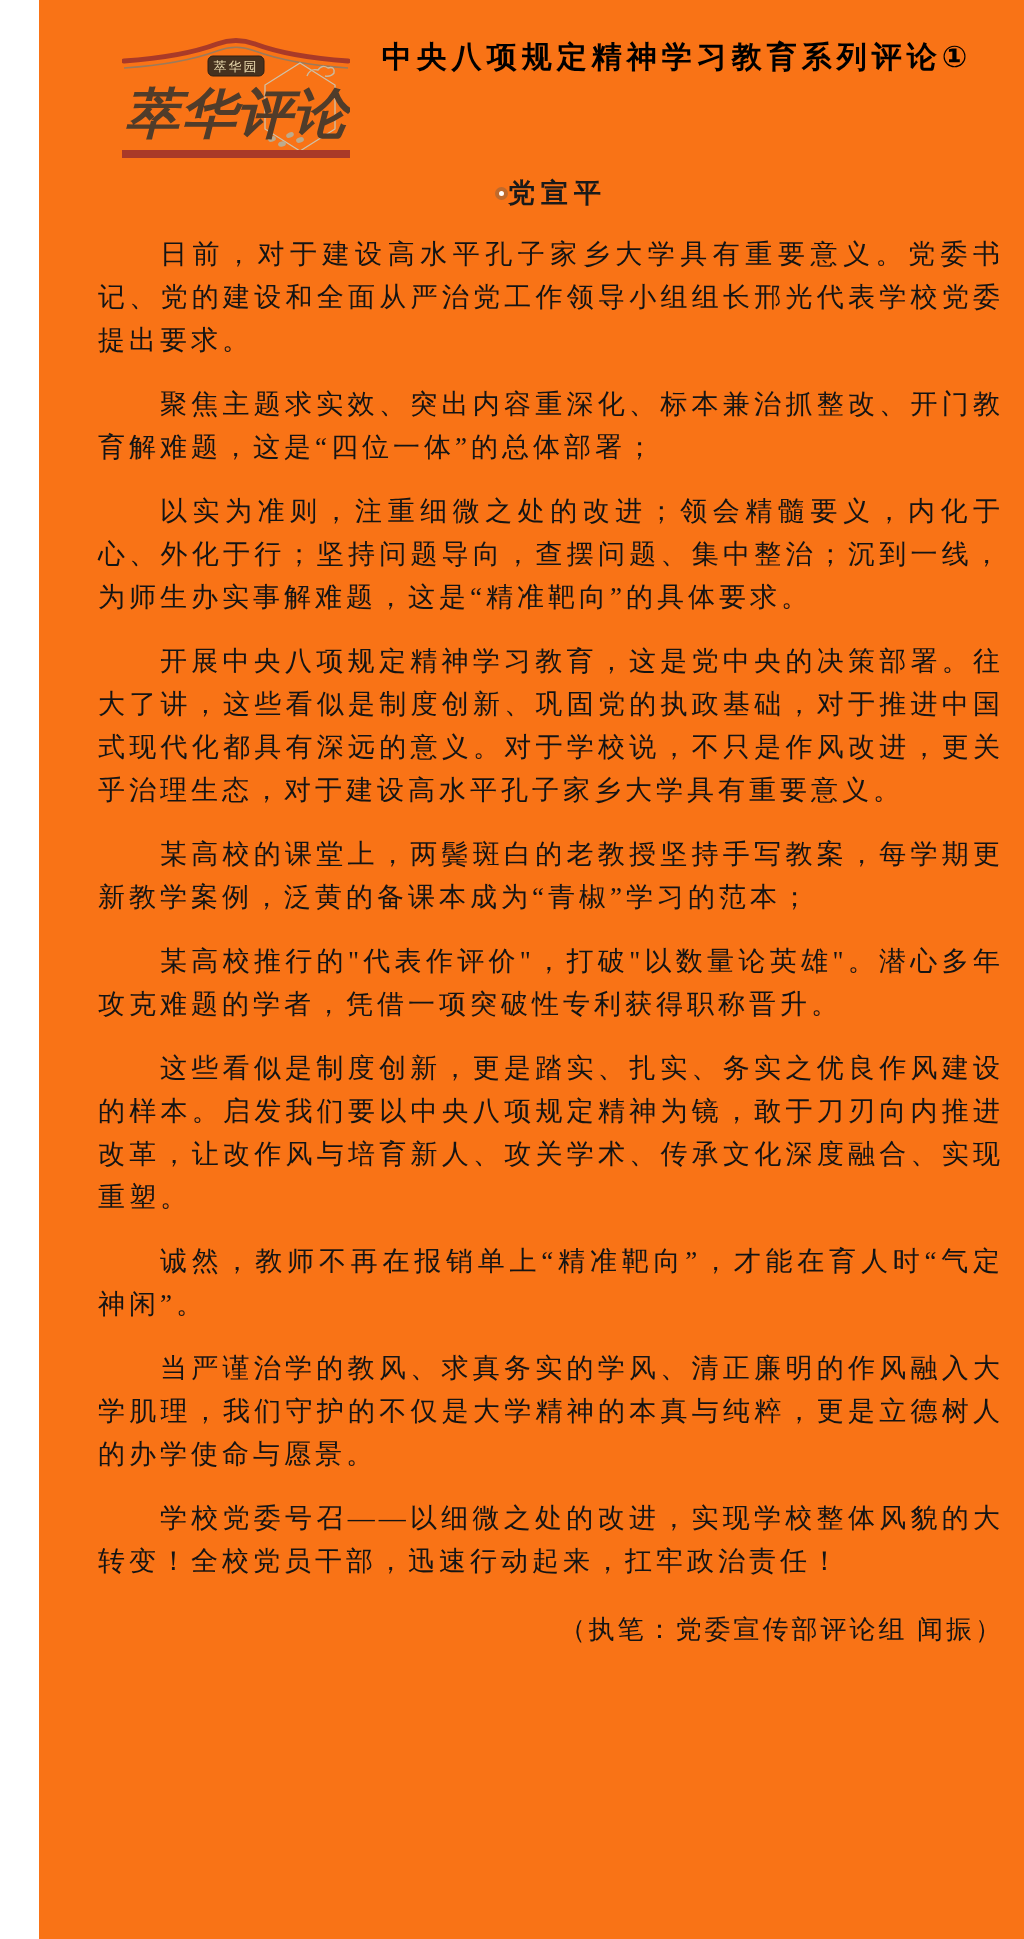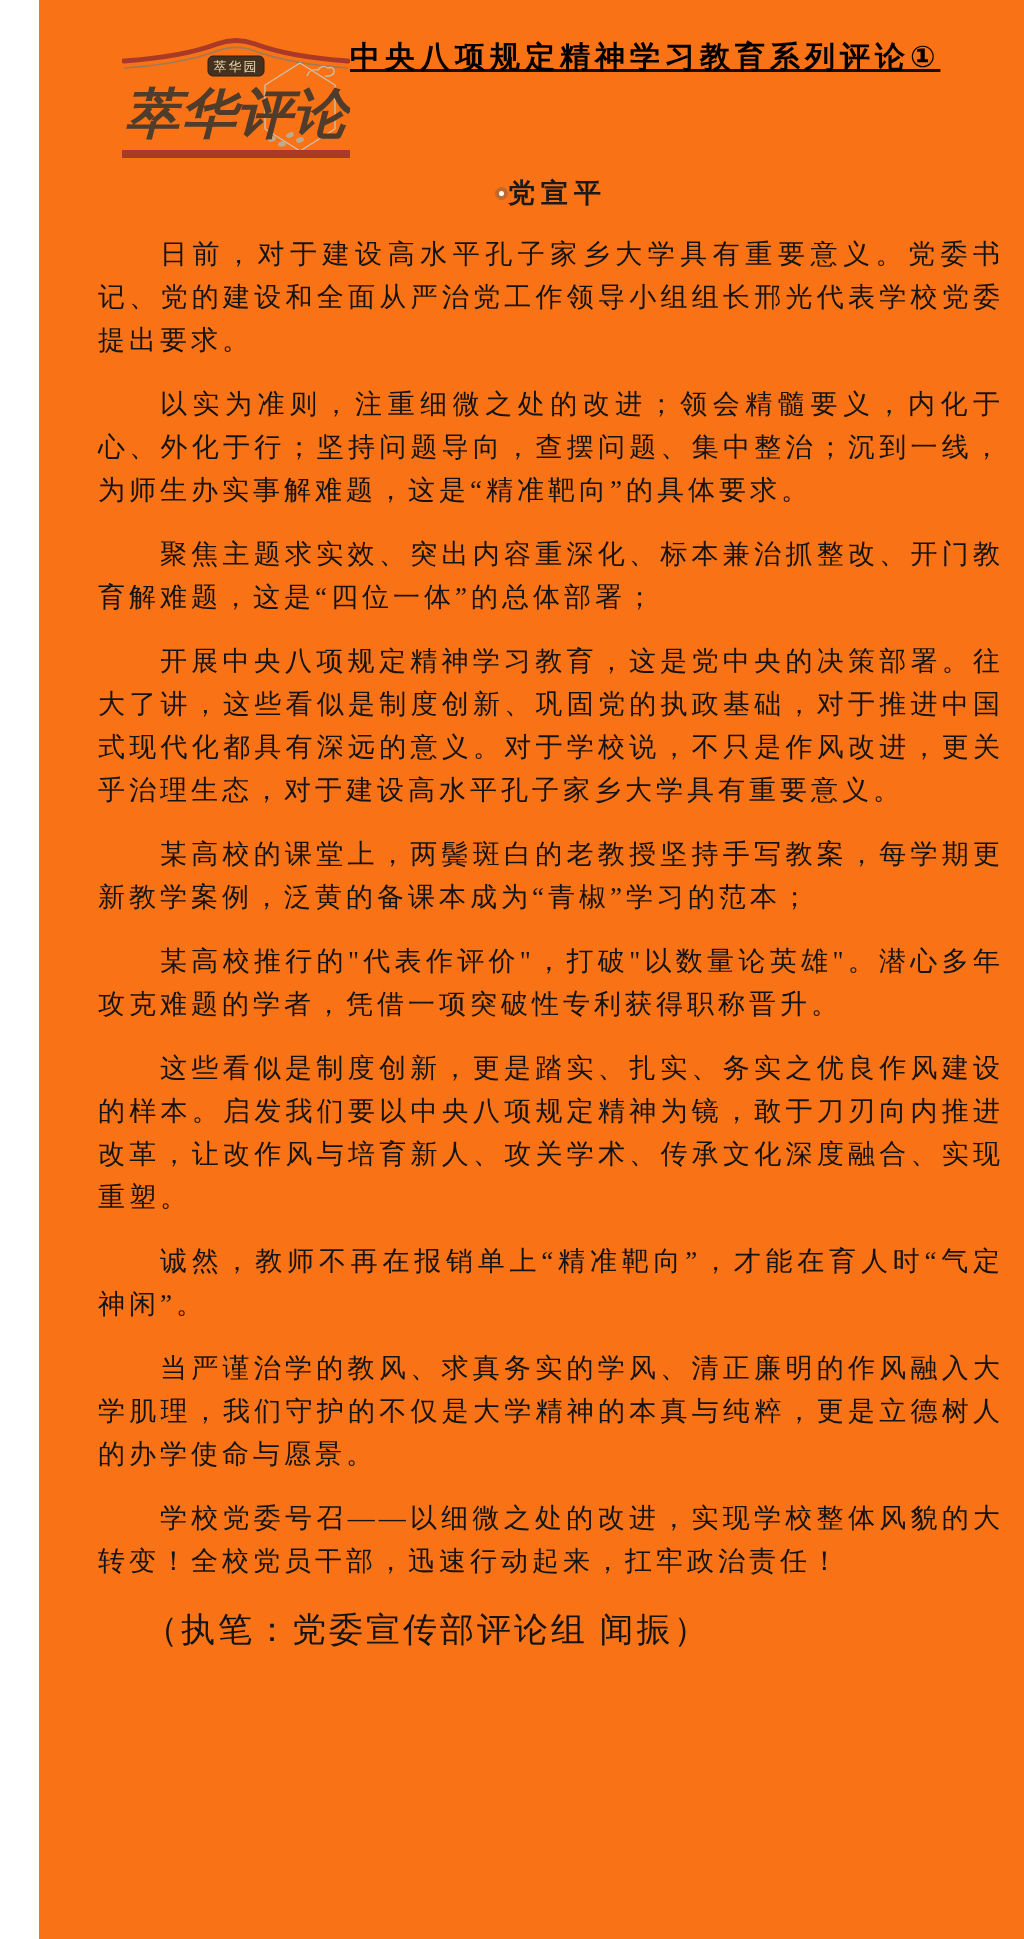--- a/index.html
+++ b/index.html
@@ -11,23 +11,22 @@
     padding:35px 59px 0 59px;
     font-family:"Liberation Serif","DejaVu Serif",serif;
     color:#111111;
     overflow:hidden;
     margin-left:39px;
   }
   .header { display:flex; align-items:flex-start; }
   .logo-wrap { flex:0 0 228px; margin-left:24px; }
   .titles {
     flex:1 1 auto;
-    display:flex; flex-direction:row; align-items:center;
+    display:flex; flex-direction:column; align-items:center;
     padding-top:2px;
-    text-decoration:underline;
   }
   .series-title {
     font-family:"Liberation Sans","DejaVu Sans",sans-serif;
     font-weight:700;
     font-size:30px;
     letter-spacing:5px;
     color:#000000;
     white-space:nowrap;
   }
   .main-title {
@@ -61,26 +60,27 @@
     font-size:27px;
     line-height:43px;
     letter-spacing:4px;
     text-align:justify;
     text-justify:inter-character;
     text-indent:62px;
     margin-bottom:21px;
     color:#141414;
   }
   .footer-credit {
-    font-size:34px;
+    font-size:26px;
     line-height:42px;
     letter-spacing:3px;
     text-indent:46px;
     margin-top:26px;
     color:#141414;
+    text-align:right;
   }
 </style>
 </head>
 <body>
 
 <div class="page">
 
   <div class="header">
 
     <div class="logo-wrap">
@@ -116,22 +116,22 @@
 
   </div>
 
   <div class="byline">
     <span class="byline-ring"></span>
     <span class="byline-name">党宣平</span>
   </div>
 
   <div class="article">
       <p class="para">日前，对于建设高水平孔子家乡大学具有重要意义。党委书记、党的建设和全面从严治党工作领导小组组长邢光代表学校党委提出要求。</p>
+      <p class="para">聚焦主题求实效、突出内容重深化、标本兼治抓整改、开门教育解难题，这是“四位一体”的总体部署；</p>
       <p class="para">以实为准则，注重细微之处的改进；领会精髓要义，内化于心、外化于行；坚持问题导向，查摆问题、集中整治；沉到一线，为师生办实事解难题，这是“精准靶向”的具体要求。</p>
-      <p class="para">聚焦主题求实效、突出内容重深化、标本兼治抓整改、开门教育解难题，这是“四位一体”的总体部署；</p>
       <p class="para">开展中央八项规定精神学习教育，这是党中央的决策部署。往大了讲，这些看似是制度创新、巩固党的执政基础，对于推进中国式现代化都具有深远的意义。对于学校说，不只是作风改进，更关乎治理生态，对于建设高水平孔子家乡大学具有重要意义。</p>
       <p class="para">某高校的课堂上，两鬓斑白的老教授坚持手写教案，每学期更新教学案例，泛黄的备课本成为“青椒”学习的范本；</p>
       <p class="para">某高校推行的"代表作评价"，打破"以数量论英雄"。潜心多年攻克难题的学者，凭借一项突破性专利获得职称晋升。</p>
       <p class="para">这些看似是制度创新，更是踏实、扎实、务实之优良作风建设的样本。启发我们要以中央八项规定精神为镜，敢于刀刃向内推进改革，让改作风与培育新人、攻关学术、传承文化深度融合、实现重塑。</p>
       <p class="para">诚然，教师不再在报销单上“精准靶向”，才能在育人时“气定神闲”。</p>
       <p class="para">当严谨治学的教风、求真务实的学风、清正廉明的作风融入大学肌理，我们守护的不仅是大学精神的本真与纯粹，更是立德树人的办学使命与愿景。</p>
       <p class="para">学校党委号召——以细微之处的改进，实现学校整体风貌的大转变！全校党员干部，迅速行动起来，扛牢政治责任！</p>
     </div>
 
   <div class="footer-credit">（执笔：党委宣传部评论组 闻振）</div>

